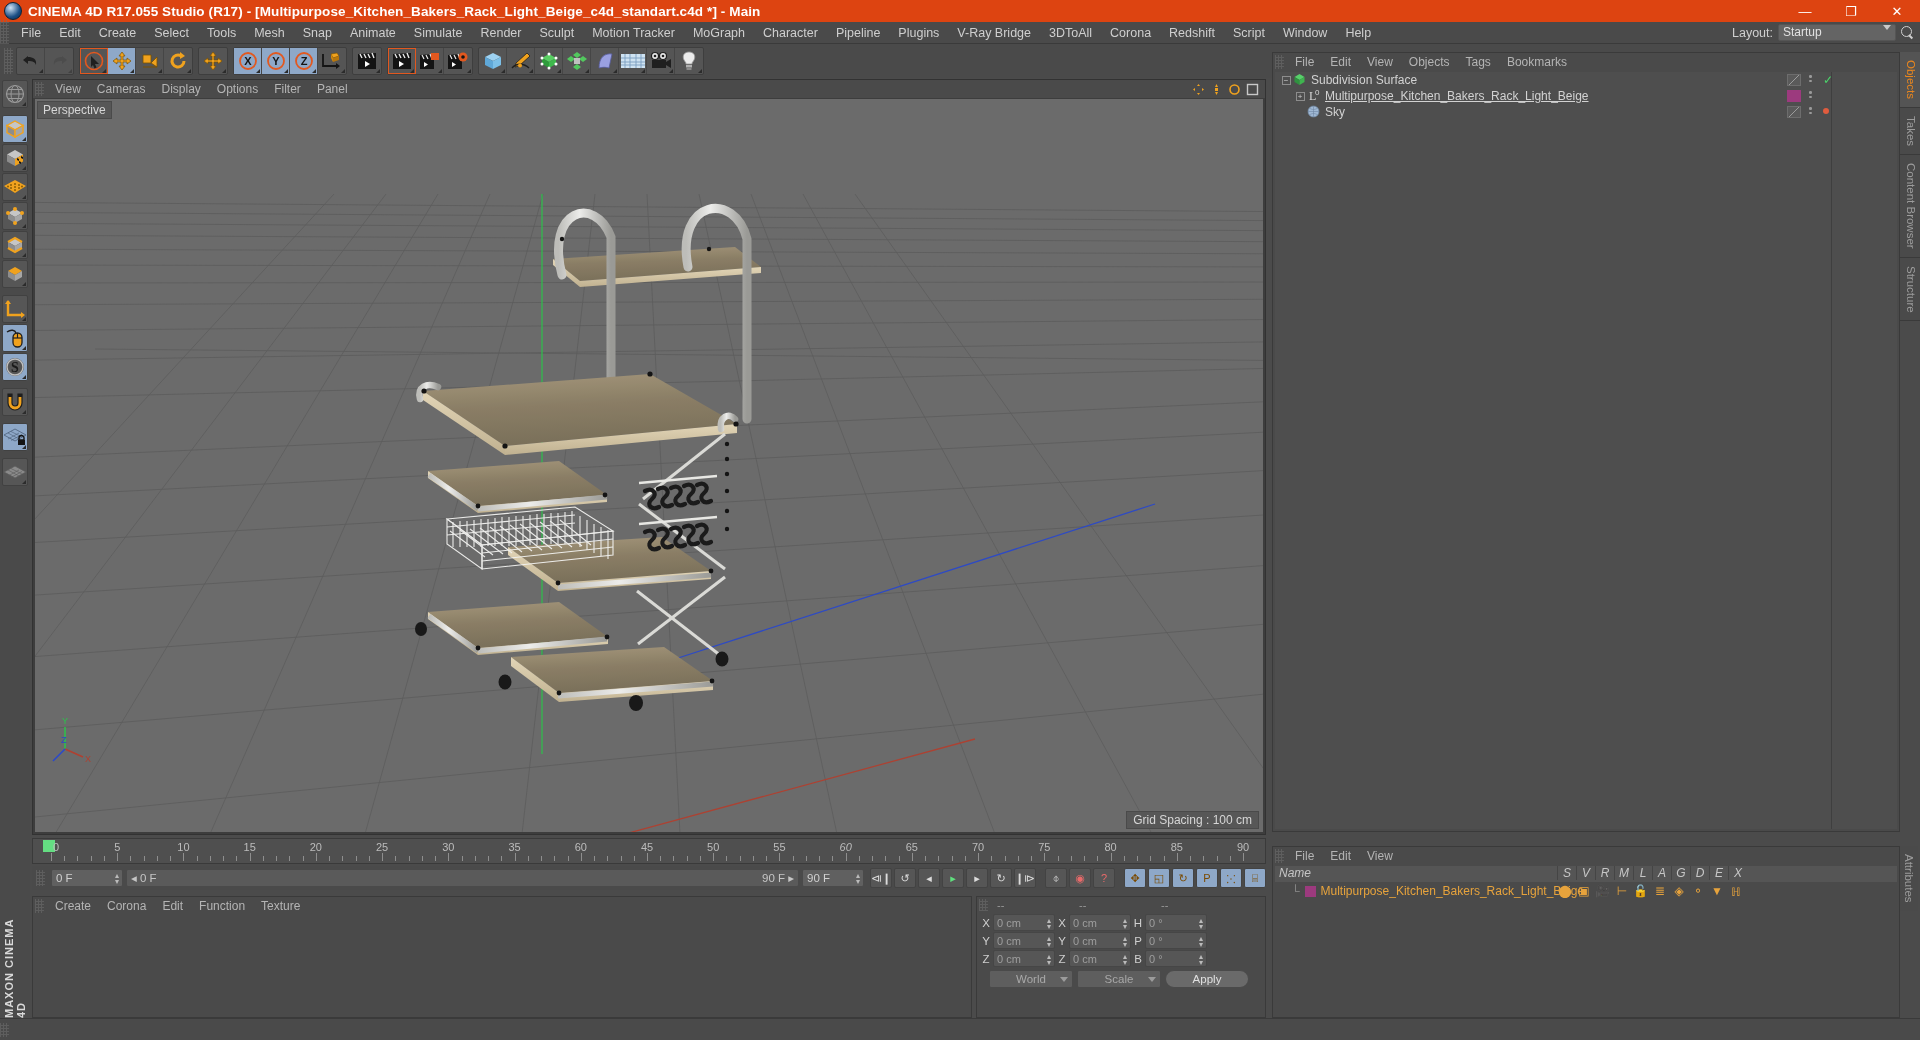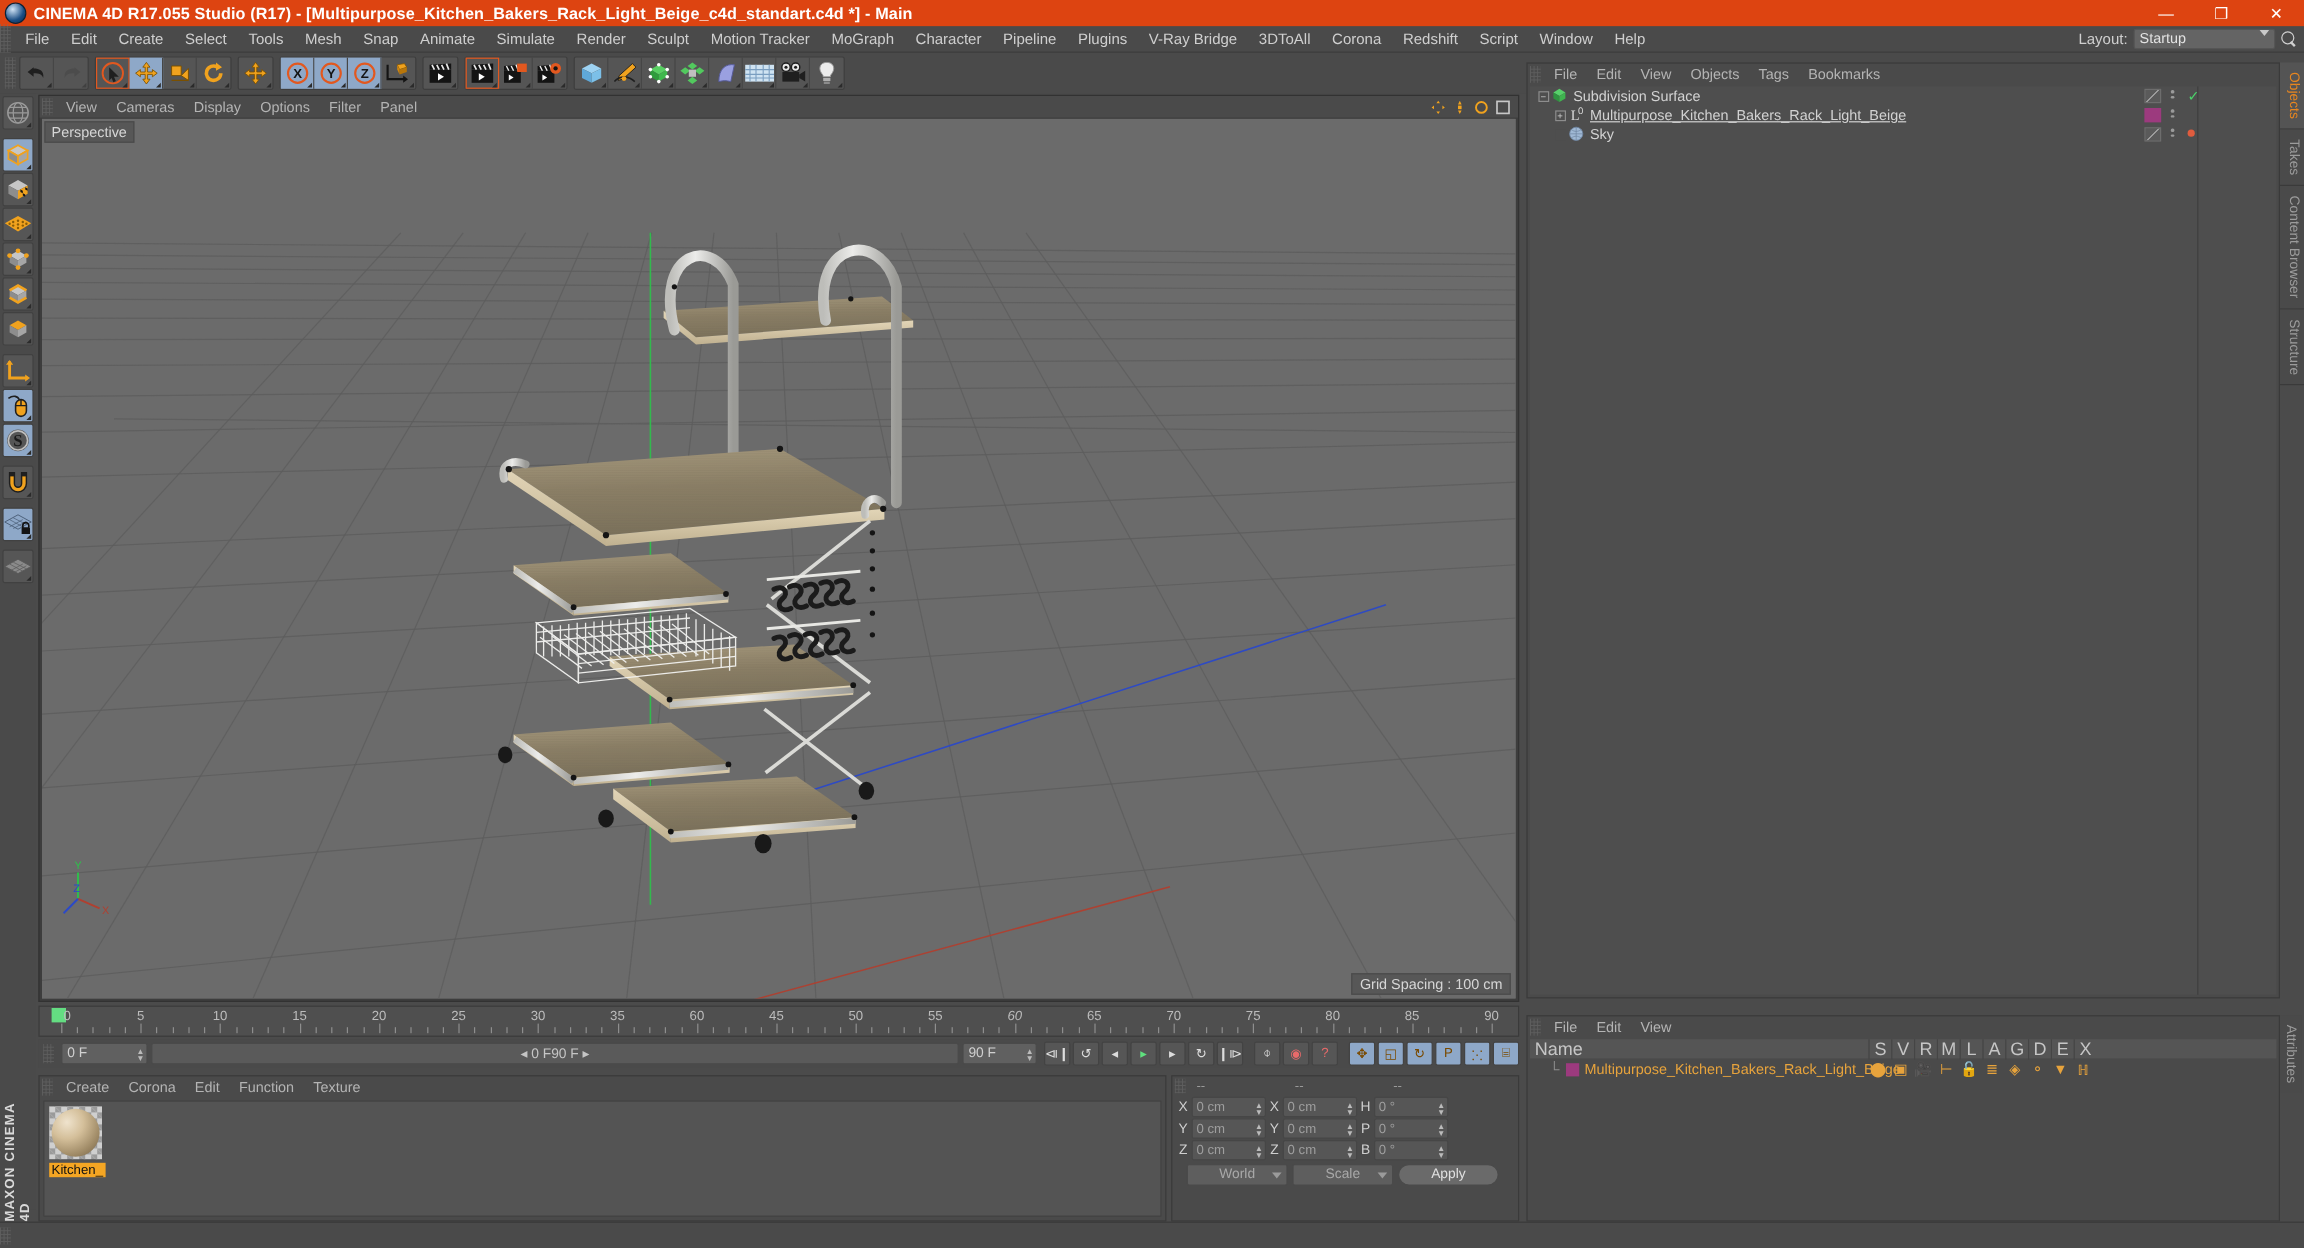--- a/index.html
+++ b/index.html
@@ -95,21 +95,21 @@
   #tlruler .tick { position:absolute; bottom:2px; width:1px; background:#8e8e8e; }
   #tlruler .greenmark { position:absolute; left:10px; top:1px; width:12px; height:12px;
     background:#64dd82; }
   #tlbar { position:absolute; left:32px; top:866px; width:1234px; height:24px;
     background:#4a4a4a; display:flex; align-items:center; gap:3px; padding-left:4px; }
   .numfield { height:18px; background:#606060; border:1px solid #4a4a4a; border-radius:2px;
     display:flex; align-items:center; padding:0 4px; font-size:11.5px; color:#d0d0d0;
     position:relative; }
   .spin { position:absolute; right:3px; top:3px; font-size:8px; line-height:6px; color:#bbb; }
   #tlslider { flex:1; height:18px; background:#5a5a5a; border:1px solid #4a4a4a;
-    border-radius:2px; display:flex; align-items:center; justify-content:center;
+    border-radius:2px; display:flex; align-items:center; justify-content:space-between;
     padding:0 4px; font-size:11.5px; color:#c5c5c5; position:relative; }
   .tbsm { width:22px; height:20px; display:flex; align-items:center; justify-content:center;
     background:#565656; border:1px solid #434343; border-radius:2px; }
   .tbsm.on { background:#8ea8c8; }
 
   
   #matwrap { position:absolute; left:32px; top:896px; width:940px; height:122px;
     background:#4a4a4a; border:1px solid #3a3a3a; }
   #matmenu { height:18px; display:flex; align-items:center; padding-left:2px; }
   #matmenu .vm { padding:0 8px; font-size:12px; color:#b4b4b4; }
@@ -158,21 +158,21 @@
   .odiag { background:linear-gradient(135deg,#5a5a5a 46%,#9b9b9b 46%,#9b9b9b 54%,#5a5a5a 54%);
     border:1px solid #6d6d6d; }
   .ovline { position:absolute; left:556px; top:0; bottom:0; width:1px; background:#3f3f3f; }
 
   
   #attr { position:absolute; left:1272px; top:846px; width:628px; height:172px;
     background:#4a4a4a; border:1px solid #3a3a3a; }
   #attrmenu { height:18px; display:flex; align-items:center; padding-left:2px; }
   #attrmenu .vm { padding:0 8px; font-size:12px; color:#b4b4b4; }
   #attrcols { position:absolute; left:2px; top:19px; right:2px; height:16px;
-    background:#555; display:flex; align-items:center; font-size:15px; color:#c6c6c6; }
+    background:#555; display:flex; align-items:flex-start; font-size:12px; color:#c6c6c6;font-style:italic; }
   #attrcols .nm { padding-left:4px; }
   #attrcols .cols { position:absolute; left:282px; display:flex; }
   #attrcols .cols div { width:19px; text-align:center; border-left:1px solid #454545; }
   #attrrow { position:absolute; left:2px; top:36px; right:2px; height:16px;
     display:flex; align-items:center; font-size:12px; color:#e7a33c; }
   #attrrow .tags { position:absolute; left:282px; display:flex; gap:3px; align-items:center; }
   #attrrow .tags span { width:16px; height:13px; display:flex; align-items:center;
     justify-content:center; }
 
   
@@ -1003,28 +1003,20 @@
   <div id="matmenu">
     <div class="grip" style="height:14px;"></div>
     <div id="mat-menu-items" style="display:flex;align-items:center;">
         <div class="vm">Create</div>
         <div class="vm">Corona</div>
         <div class="vm">Edit</div>
         <div class="vm">Function</div>
         <div class="vm">Texture</div>
       </div>
   </div>
-  <div id="matbody">
-    <div style="display:inline-block;text-align:center;">
-      <div class="matchip">
-        <div class="matsphere"></div>
-      </div>
-      <div class="matname">Kitchen_</div>
-    </div>
-  </div>
 </div>
 
 <div id="coord">
   <div id="coordhdr">
     <div class="grip" style="height:12px;"></div>
     <div class="ch">--</div>
     <div class="ch">--</div>
     <div class="ch">--</div>
   </div>
   <div id="coordrows">

